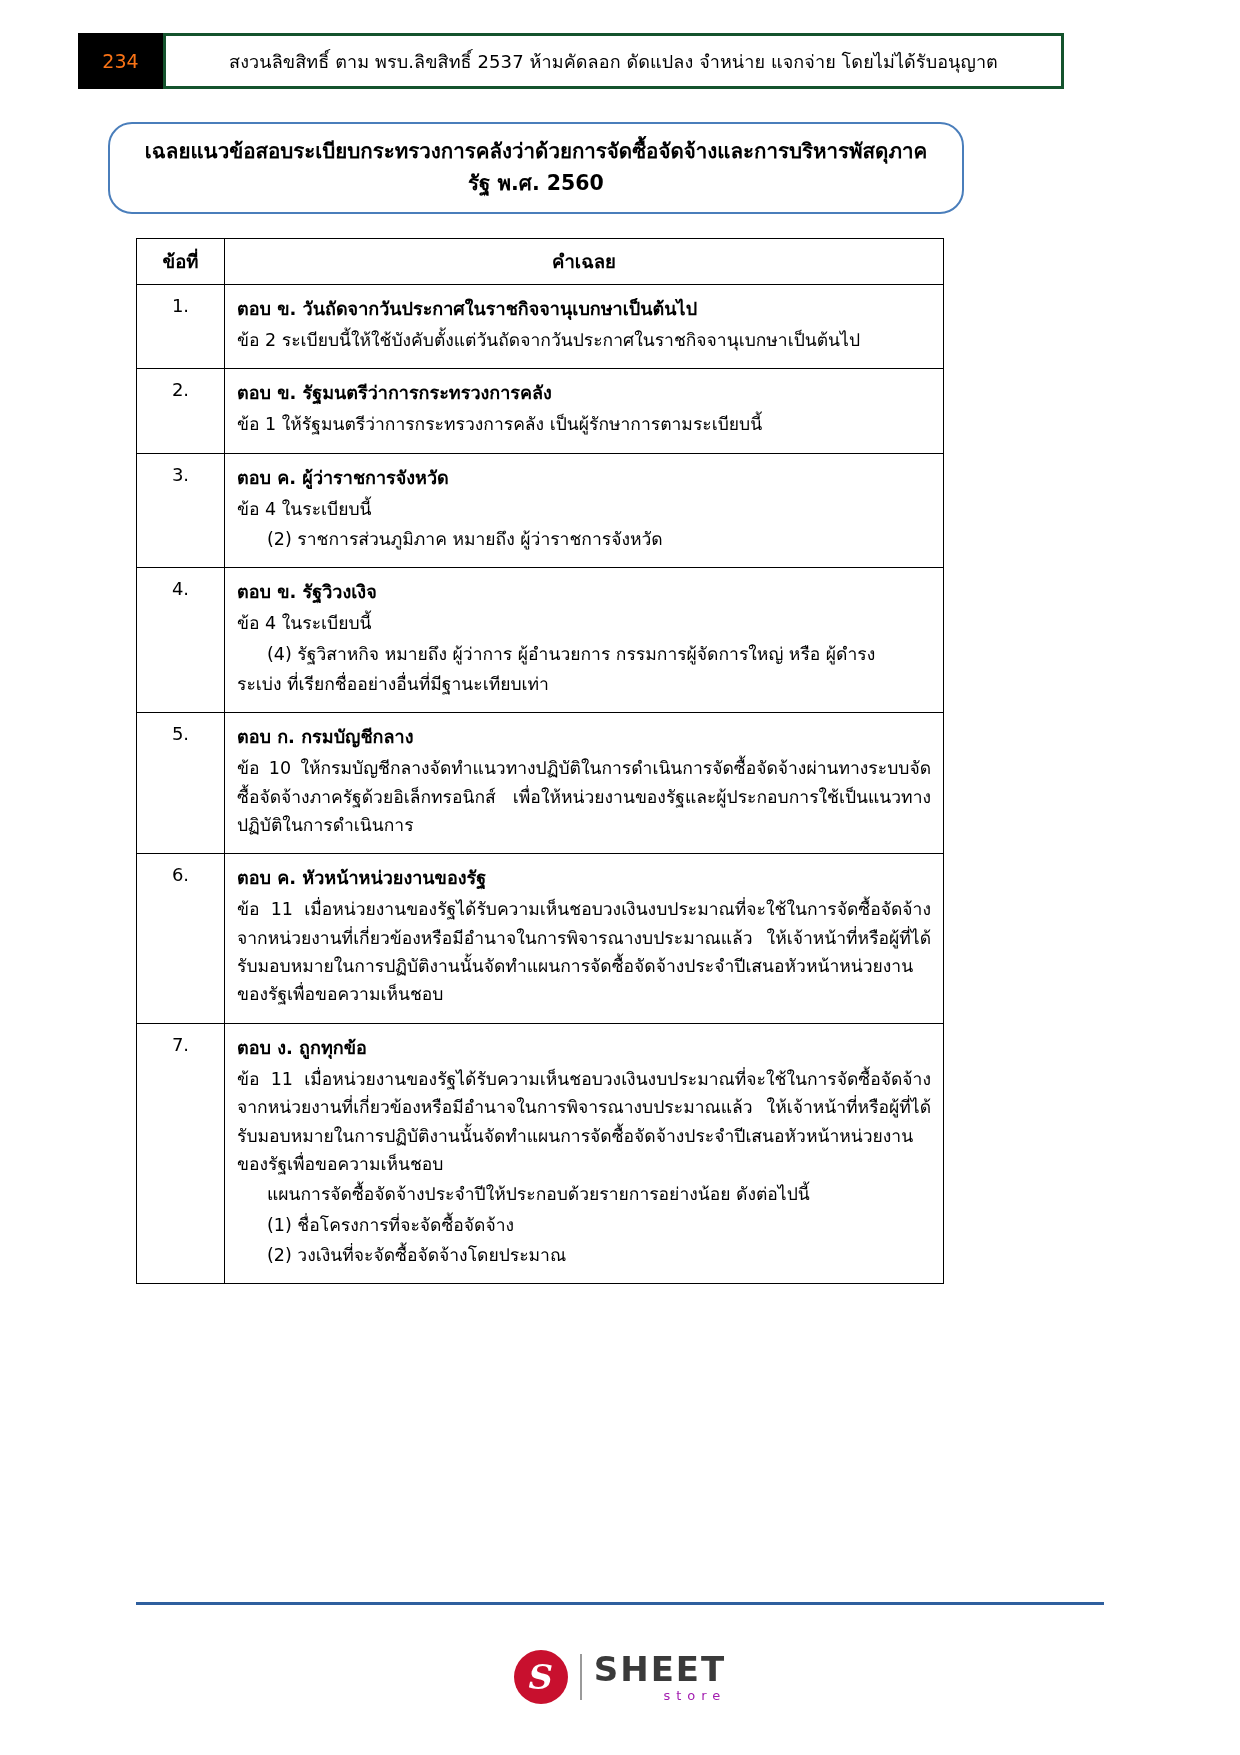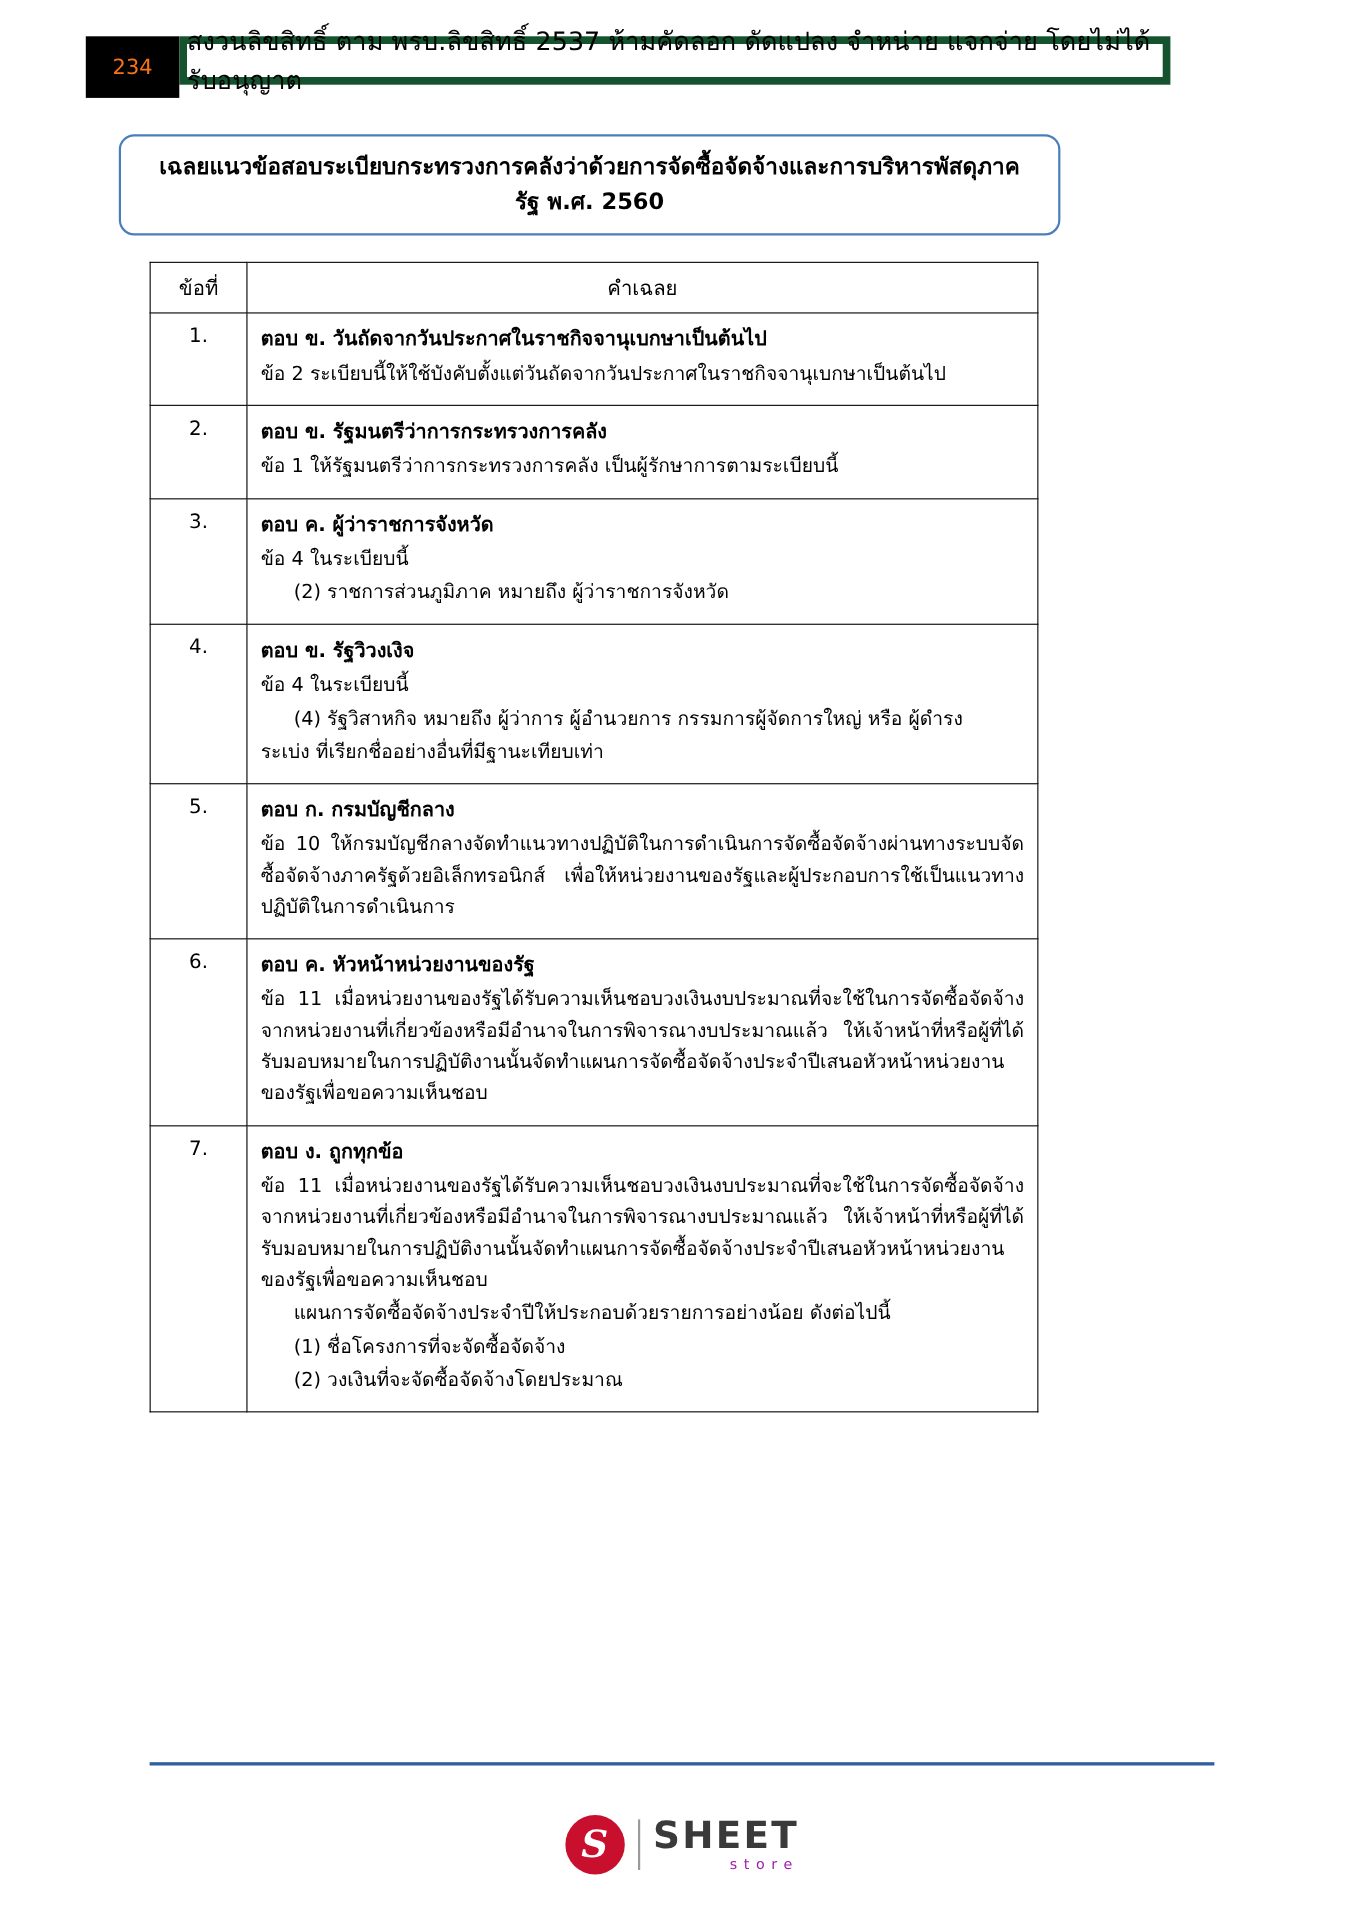--- a/index.html
+++ b/index.html
@@ -35,39 +35,39 @@
     font-size: 19px;
     display: flex;
     align-items: center;
     justify-content: center;
   }
   .header-strip {
     position: absolute;
     left: 163px;
     top: 0;
     width: 901px;
-    height: 44px;
-    border: 7px solid #14532d;
+    height: 56px;
+    border: 3px solid #14532d;
     box-sizing: border-box;
     display: flex;
     align-items: center;
     justify-content: center;
-    font-size: 23px;
+    font-size: 18px;
     letter-spacing: .1px;
   }
 
   
   .title-box {
     position: absolute;
     left: 108px;
     top: 122px;
     width: 856px;
     min-height: 92px;
     border: 2.2px solid #4a7ebb;
-    border-radius: 14px;
+    border-radius: 24px;
     box-sizing: border-box;
     display: flex;
     align-items: center;
     justify-content: center;
     padding: 8px 26px;
   }
   .title-text {
     font-size: 20.5px;
     font-weight: bold;
     text-align: center;
@@ -84,21 +84,21 @@
     table-layout: fixed;
   }
   .answer-table th,
   .answer-table td {
     border: 1px solid #000000;
     vertical-align: top;
     padding: 10px 12px 12px 12px;
   }
   .answer-table th {
     font-size: 18.5px;
-    font-weight: normal;
+    font-weight: bold;
     padding: 8px 6px;
   }
   .col-no { width: 88px; }
   .cell-no {
     text-align: center;
     font-size: 18px;
     padding-top: 12px;
   }
   .ans-line {
     font-size: 18px;

